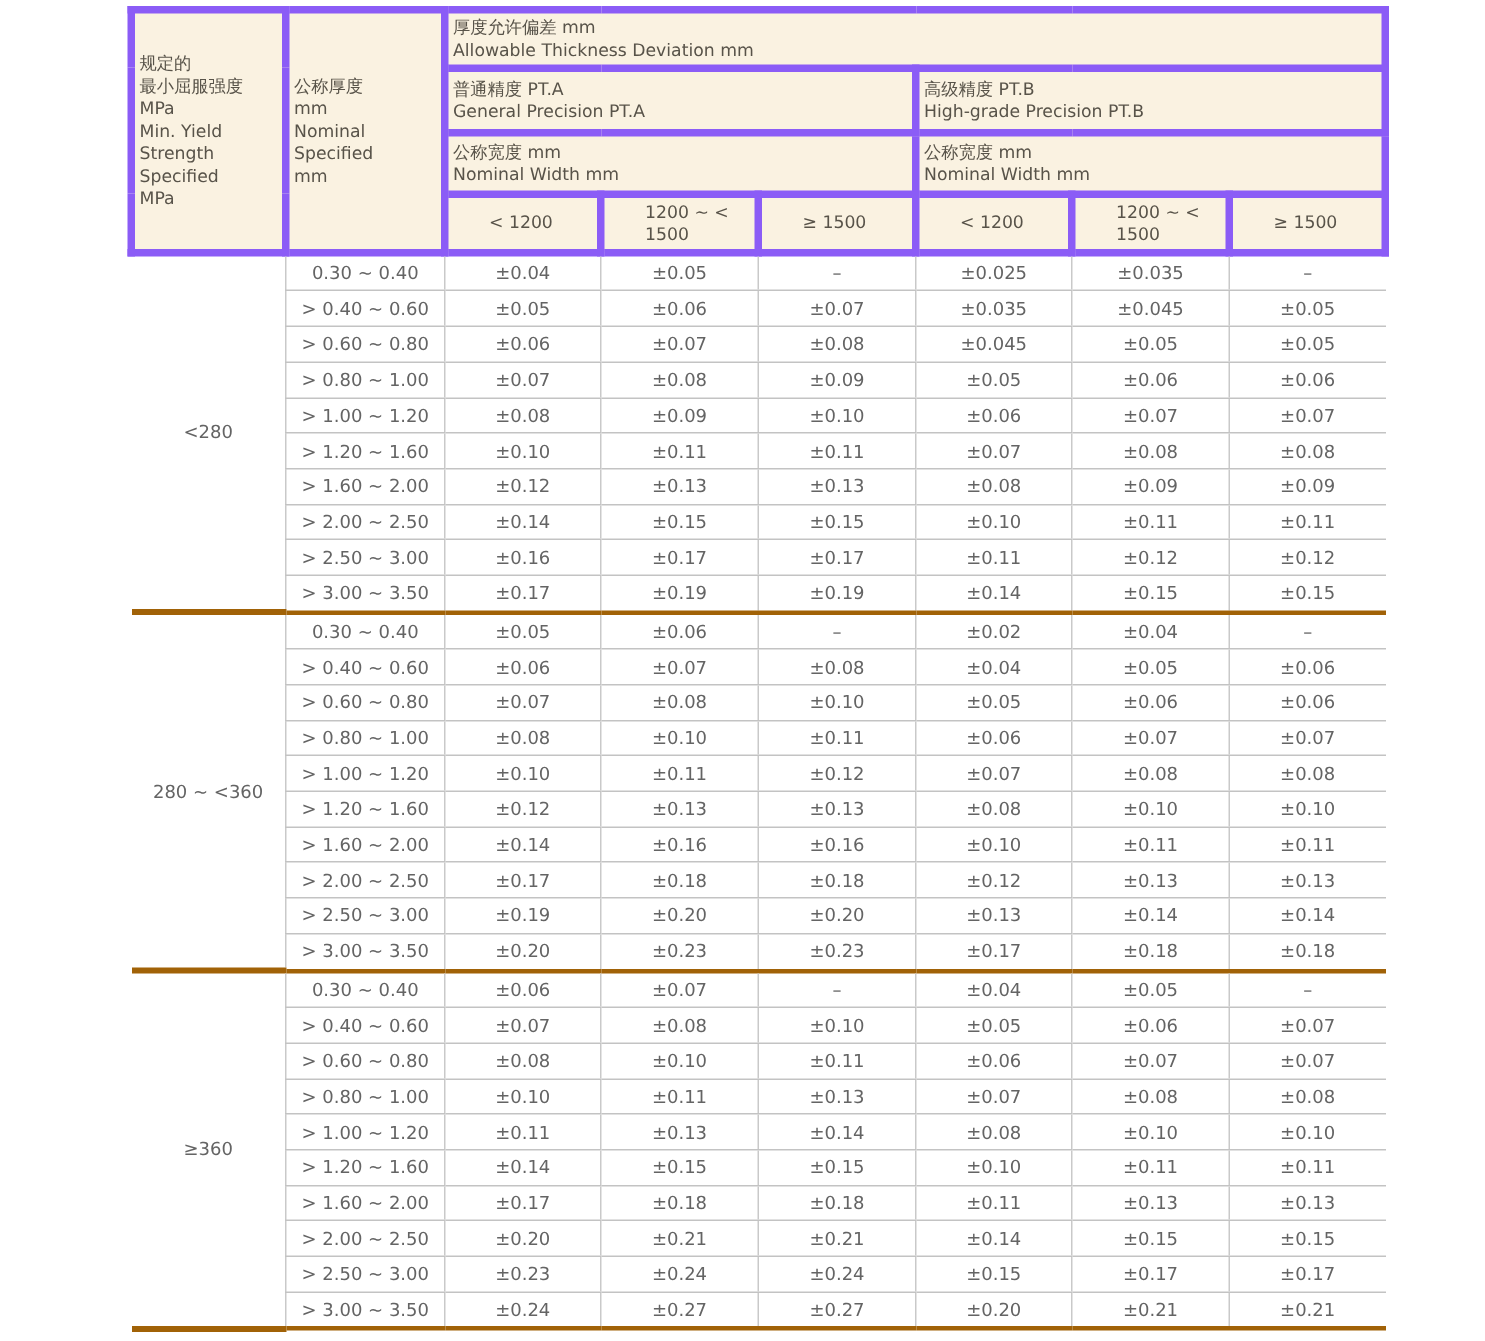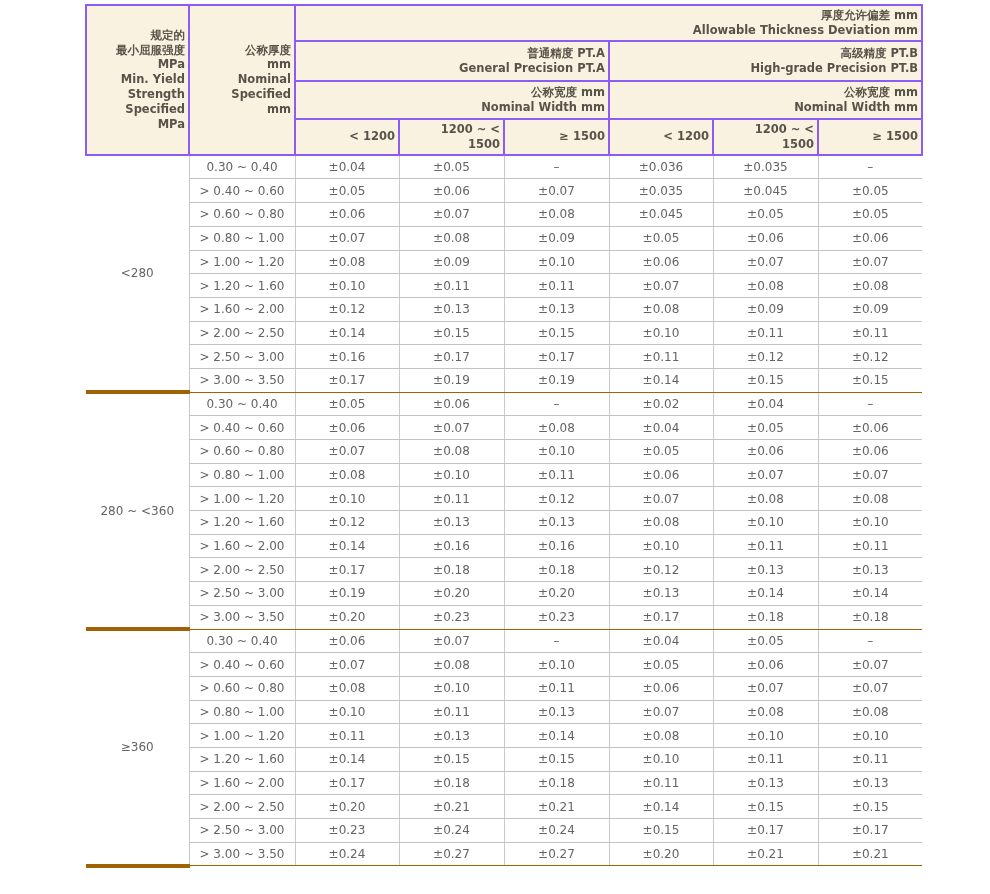--- a/index.html
+++ b/index.html
@@ -22,25 +22,25 @@
     width: 836px;
   }
   table.spec {
     width: 100%;
     border-collapse: collapse;
     table-layout: fixed;
   }
   
   th.hcell {
     background: #faf2e1;
-    border: 2px solid #8b5cf6;
+    border: 5px solid #8b5cf6;
     color: #585349;
     font-size: 11.5px;
-    font-weight: bold;
-    text-align: right;
+    font-weight: normal;
+    text-align: left;
     vertical-align: middle;
     white-space: pre-line;
     line-height: 1.3;
     padding: 2px 3px;
   }
   tr.h-dev th   { height: 28px; }
   tr.h-prec th  { height: 34px; }
   tr.h-width th { height: 32px; }
   tr.h-cols th  { height: 20px; font-size: 11.5px; padding-left: 27px; }
   
@@ -55,21 +55,21 @@
   }
   td.thick, td.val {
     border-bottom: 1px solid #c3c3c3;
     border-left: 1px solid #c9c9c9;
   }
   td.group-cell {
     border-bottom: 4px solid #a16207;
     border-left: none;
   }
   td.last {
-    border-bottom: 1px solid #a16207;
+    border-bottom: 3px solid #a16207;
   }
 </style>
 </head>
 <body>
 
 <div class="page">
   <div class="table-wrap">
     <table class="spec">
       <colgroup>
         <col style="width:103px">
@@ -119,21 +119,21 @@
           <th class="hcell">≥ 1500</th>
         </tr>
       </thead>
       <tbody>
           <tr>
             <td class="group-cell" rowspan="10">&lt;280</td>
             <td class="thick">0.30 ~ 0.40</td>
             <td class="val">±0.04</td>
             <td class="val">±0.05</td>
             <td class="val">–</td>
-            <td class="val">±0.036</td>
+            <td class="val">±0.025</td>
             <td class="val">±0.035</td>
             <td class="val">–</td>
           </tr>
           <tr>
             <td class="thick">&gt; 0.40 ~ 0.60</td>
             <td class="val">±0.05</td>
             <td class="val">±0.06</td>
             <td class="val">±0.07</td>
             <td class="val">±0.035</td>
             <td class="val">±0.045</td>

